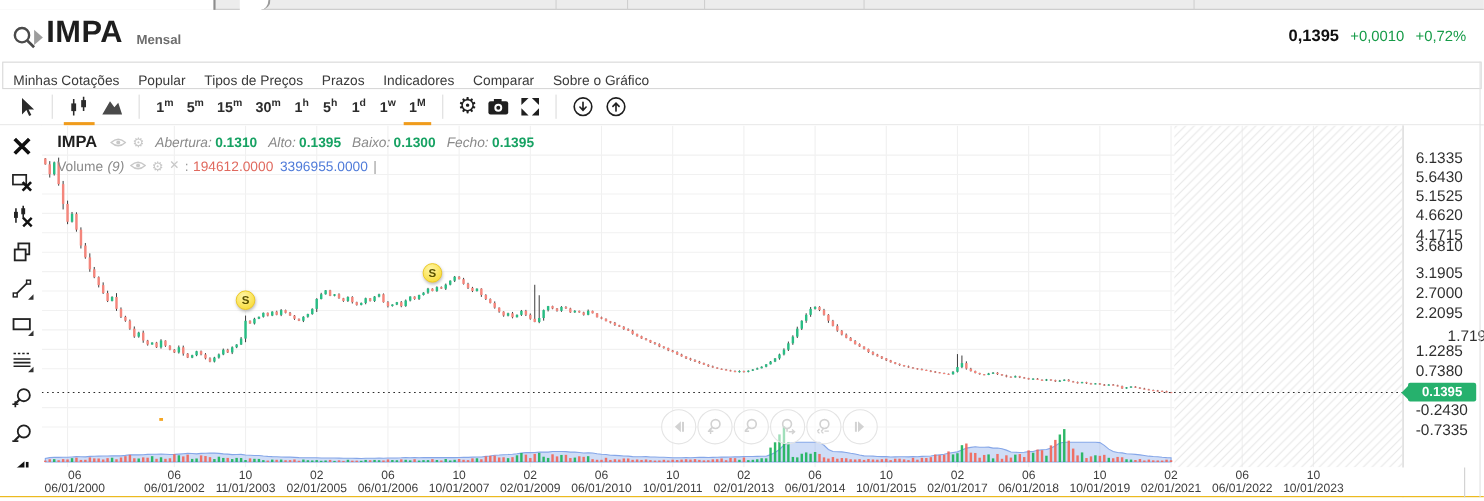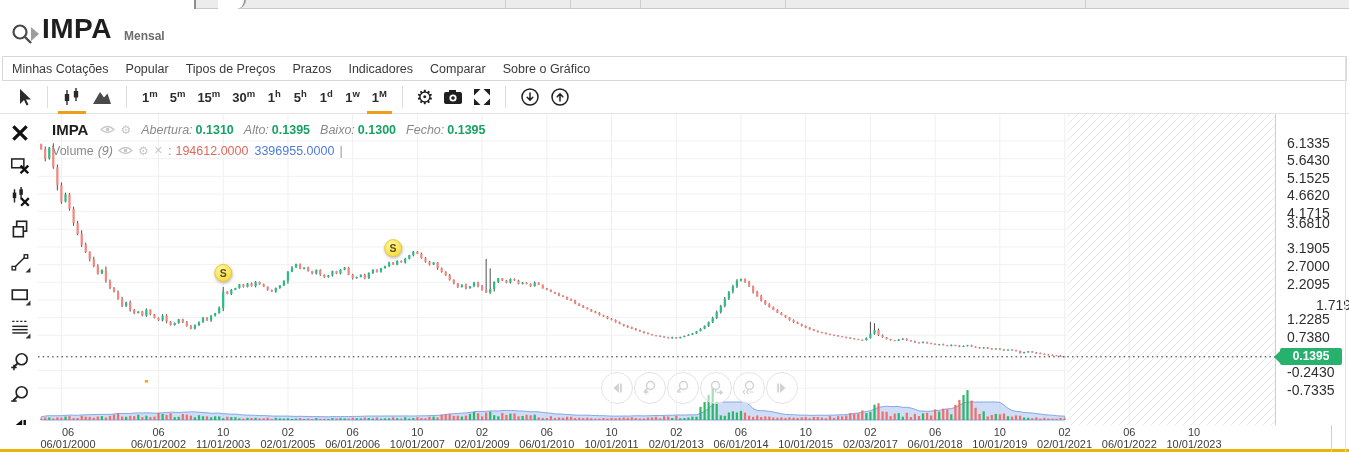--- a/index.html
+++ b/index.html
@@ -22,21 +22,21 @@
   #caret { position:absolute; left:31px; top:17px; width:0; height:0;
            border-left:8px solid #9d9d9d; border-top:7px solid transparent; border-bottom:7px solid transparent; }
   #symbol { position:absolute; left:42px; top:3px; font-size:28px; font-weight:800; color:#1e1e1e; letter-spacing:.5px; }
   #tf-label { position:absolute; left:124px; top:19px; font-size:12px; font-weight:bold; color:#6d6d6d; }
   #quote { position:absolute; right:16px; top:14px; font-size:15px; }
   #quote .px { font-weight:bold; color:#101010; }
   #quote .chg { color:#169b48; font-size:13.5px; margin-left:6px; }
 
   
   #menubar { position:absolute; left:2px; top:56px; width:1345px; height:25px; background:#fff;
-             border:1px solid #d8d8d8; border-left:1px solid #d8d8d8; display:flex; align-items:center; padding-left:9px; }
+             border:1px solid #d8d8d8; border-left:1px solid #d8d8d8; display:flex; align-items:flex-end; padding-left:9px; }
   .menu-item { font-size:12.5px; color:#3a3a3a; margin-right:17px; cursor:pointer; white-space:nowrap; }
 
   
   #toolbar { position:absolute; left:0; top:81px; width:1349px; height:33px; border-bottom:1px solid #e3e3e3;
              display:flex; align-items:center; padding-left:10px; }
   .tb-div { width:1px; height:22px; background:#dcdcdc; margin:0 9px; flex:none; }
   .tb-btn { position:relative; display:flex; align-items:center; justify-content:center;
             height:26px; min-width:26px; padding:0 4px; cursor:pointer; flex:none; }
   .tb-btn.active::after { content:""; position:absolute; left:1px; right:1px; bottom:-4px; height:3px; background:#f09c1c; }
   .tf { font-size:13px; font-weight:bold; color:#2c2c2c; padding:0 6px; }
@@ -77,21 +77,21 @@
   #yaxis { position:absolute; left:1275px; top:114px; width:71px; height:338px; background:#fff;
            border-left:1px solid #cfcfcf; }
   .ylab { position:absolute; left:11px; font-size:14px; color:#2f2f2f; }
   #price-badge { position:absolute; left:4px; width:62px; height:17px; background:#26b16d; color:#fff;
                  font-size:12px; font-weight:bold; text-align:center; line-height:17px; border-radius:2px; }
   #price-badge::before { content:""; position:absolute; left:-6px; top:2.5px; width:0; height:0;
                  border-right:6px solid #26b16d; border-top:6px solid transparent; border-bottom:6px solid transparent; }
 
   
   #xaxis { position:absolute; left:0; top:425px; width:1349px; height:27px; background:#fff;
-           border-bottom:3px solid #eab308; }
+           border-bottom:1px solid #eab308; }
   .xlab { position:absolute; top:1px; text-align:center; font-size:11px; color:#3d3d3d; line-height:12px;
           transform:translateX(-50%); white-space:nowrap; }
   #xaxis-endline { position:absolute; left:1331px; top:0; width:1px; height:27px; background:#cfcfcf; }
   #page-right-border { position:absolute; left:1345px; top:56px; width:1px; height:396px; background:#e2e2e2; }
 </style>
 </head>
 <body>
 
 <div id="page">
 
@@ -106,20 +106,25 @@
   </div>
 
   <div id="header">
     <svg id="search-ic" width="24" height="24">
       <circle cx="10" cy="10" r="6.5" fill="none" stroke="#4a4a4a" stroke-width="2.2"></circle>
       <line x1="15" y1="15" x2="21" y2="21" stroke="#4a4a4a" stroke-width="2.4"></line>
     </svg>
     <div id="caret"></div>
     <div id="symbol">IMPA</div>
     <div id="tf-label">Mensal</div>
+    <div id="quote">
+      <span class="px">0,1395</span>
+      <span class="chg">+0,0010</span>
+      <span class="chg">+0,72%</span>
+    </div>
   </div>
 
   <div id="menubar">
     <span class="menu-item">Minhas Cotações</span>
     <span class="menu-item">Popular</span>
     <span class="menu-item">Tipos de Preços</span>
     <span class="menu-item">Prazos</span>
     <span class="menu-item">Indicadores</span>
     <span class="menu-item">Comparar</span>
     <span class="menu-item">Sobre o Gráfico</span>
@@ -1245,21 +1250,21 @@
       <div class="xlab" style="left: 740.985px;">
         <div>06</div>
         <div>06/01/2014</div>
       </div>
       <div class="xlab" style="left: 805.705px;">
         <div>10</div>
         <div>10/01/2015</div>
       </div>
       <div class="xlab" style="left: 870.425px;">
         <div>02</div>
-        <div>02/03/2017</div>
+        <div>02/01/2017</div>
       </div>
       <div class="xlab" style="left: 935.145px;">
         <div>06</div>
         <div>06/01/2018</div>
       </div>
       <div class="xlab" style="left: 999.865px;">
         <div>10</div>
         <div>10/01/2019</div>
       </div>
       <div class="xlab" style="left: 1064.59px;">

